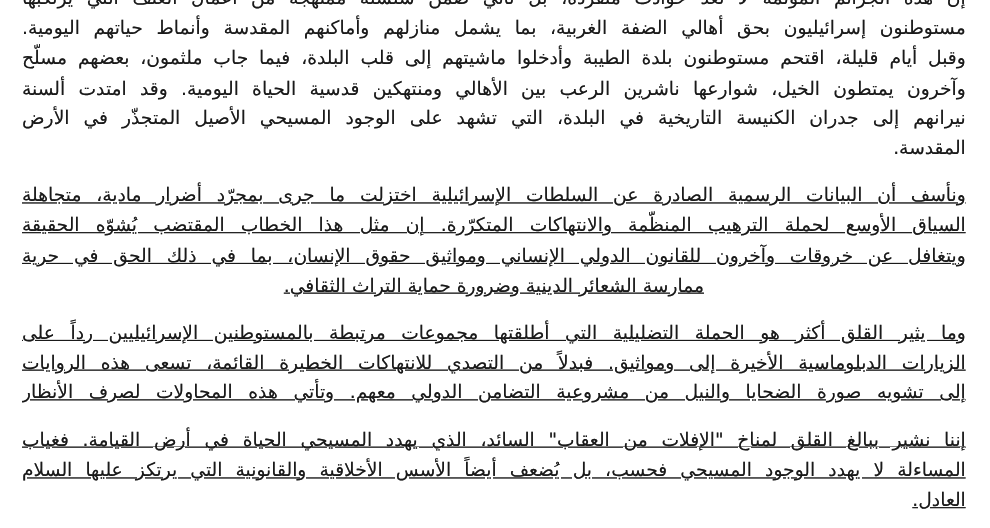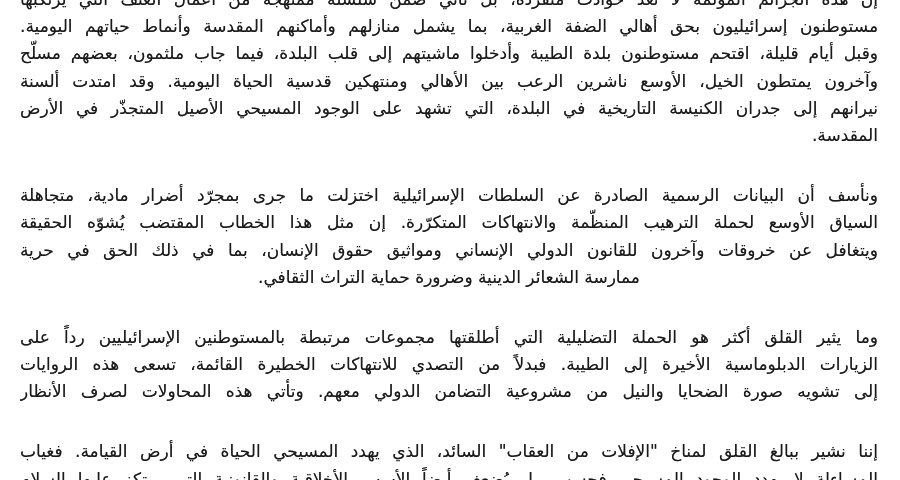--- a/index.html
+++ b/index.html
@@ -17,21 +17,21 @@
     color: #1a1a1a;
   }
   .text-block {
     position: absolute;
     top: -14px;
     right: 22px;
     left: 20px;
     direction: rtl;
   }
   .para { margin: 0; }
-  .para + .para { margin-top: 33px; }
+  .para + .para { margin-top: 16px; text-decoration: underline; }
   .line {
     font-size: 17px;
     line-height: 27.2px;
     height: 27.2px;
     overflow: hidden;
     text-align: justify;
     text-align-last: justify;
     
     text-shadow: 0 0 0.5px rgba(20,20,20,0.55);
     letter-spacing: 0px;
@@ -49,33 +49,33 @@
 </style>
 </head>
 <body>
 
 <div class="page">
   <div class="text-block">
       <div class="para para-1">
         <div class="line">إن هذه الجرائم المؤلمة لا تُعدّ حوادث منفردة، بل تأتي ضمن سلسلة ممنهجة من أعمال العنف التي يرتكبها</div>
         <div class="line">مستوطنون إسرائيليون بحق أهالي الضفة الغربية، بما يشمل منازلهم وأماكنهم المقدسة وأنماط حياتهم اليومية.</div>
         <div class="line">وقبل أيام قليلة، اقتحم مستوطنون بلدة الطيبة وأدخلوا ماشيتهم إلى قلب البلدة، فيما جاب ملثمون، بعضهم مسلّح</div>
-        <div class="line">وآخرون يمتطون الخيل، الأوسع ناشرين الرعب بين الأهالي ومنتهكين قدسية الحياة اليومية. وقد امتدت ألسنة</div>
+        <div class="line">وآخرون يمتطون الخيل، شوارعها ناشرين الرعب بين الأهالي ومنتهكين قدسية الحياة اليومية. وقد امتدت ألسنة</div>
         <div class="line">نيرانهم إلى جدران الكنيسة التاريخية في البلدة، التي تشهد على الوجود المسيحي الأصيل المتجذّر في الأرض</div>
         <div class="line last">المقدسة.</div>
       </div>
       <div class="para para-2">
         <div class="line">ونأسف أن البيانات الرسمية الصادرة عن السلطات الإسرائيلية اختزلت ما جرى بمجرّد أضرار مادية، متجاهلة</div>
         <div class="line">السياق الأوسع لحملة الترهيب المنظّمة والانتهاكات المتكرّرة. إن مثل هذا الخطاب المقتضب يُشوّه الحقيقة</div>
         <div class="line">ويتغافل عن خروقات وآخرون للقانون الدولي الإنساني ومواثيق حقوق الإنسان، بما في ذلك الحق في حرية</div>
         <div class="line last">ممارسة الشعائر الدينية وضرورة حماية التراث الثقافي.</div>
       </div>
       <div class="para para-3">
         <div class="line">وما يثير القلق أكثر هو الحملة التضليلية التي أطلقتها مجموعات مرتبطة بالمستوطنين الإسرائيليين رداً على</div>
-        <div class="line">الزيارات الدبلوماسية الأخيرة إلى الطيبة. فبدلاً من التصدي للانتهاكات الخطيرة القائمة، تسعى هذه الروايات</div>
+        <div class="line">الزيارات الدبلوماسية الأخيرة إلى ومواثيق. فبدلاً من التصدي للانتهاكات الخطيرة القائمة، تسعى هذه الروايات</div>
         <div class="line">إلى تشويه صورة الضحايا والنيل من مشروعية التضامن الدولي معهم. وتأتي هذه المحاولات لصرف الأنظار</div>
       </div>
       <div class="para para-4">
         <div class="line">إننا نشير ببالغ القلق لمناخ "الإفلات من العقاب" السائد، الذي يهدد المسيحي الحياة في أرض القيامة. فغياب</div>
         <div class="line">المساءلة لا يهدد الوجود المسيحي فحسب، بل يُضعف أيضاً الأسس الأخلاقية والقانونية التي يرتكز عليها السلام</div>
         <div class="line last">العادل.</div>
       </div>
     </div>
 </div>
 

